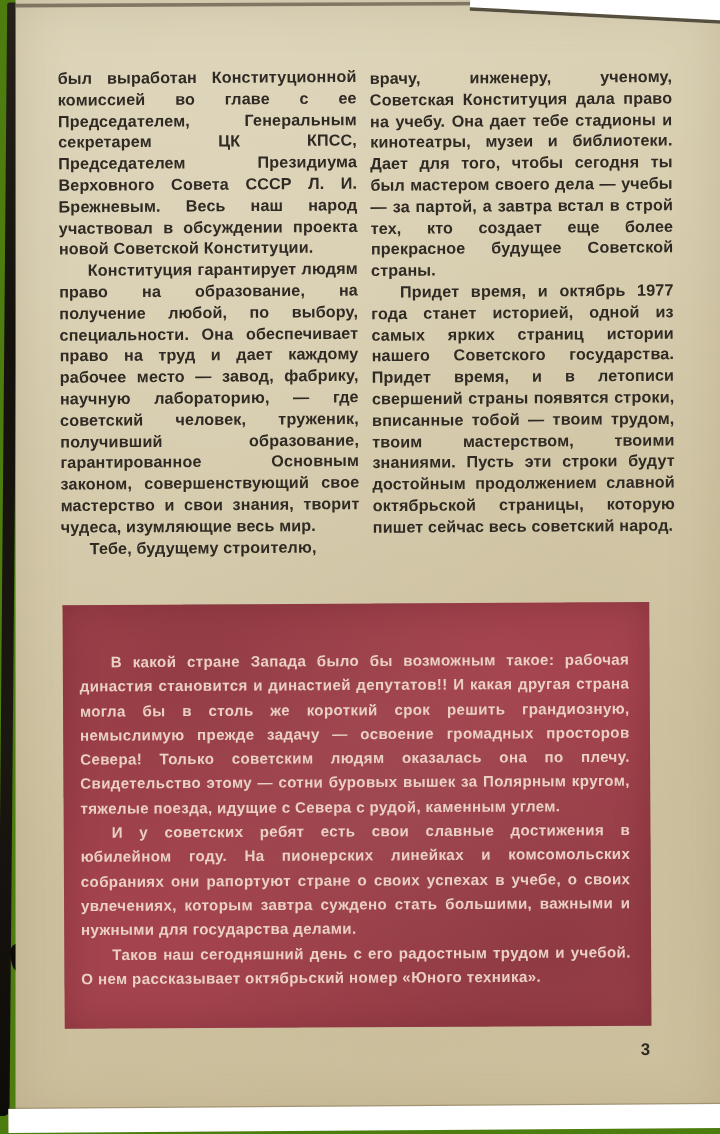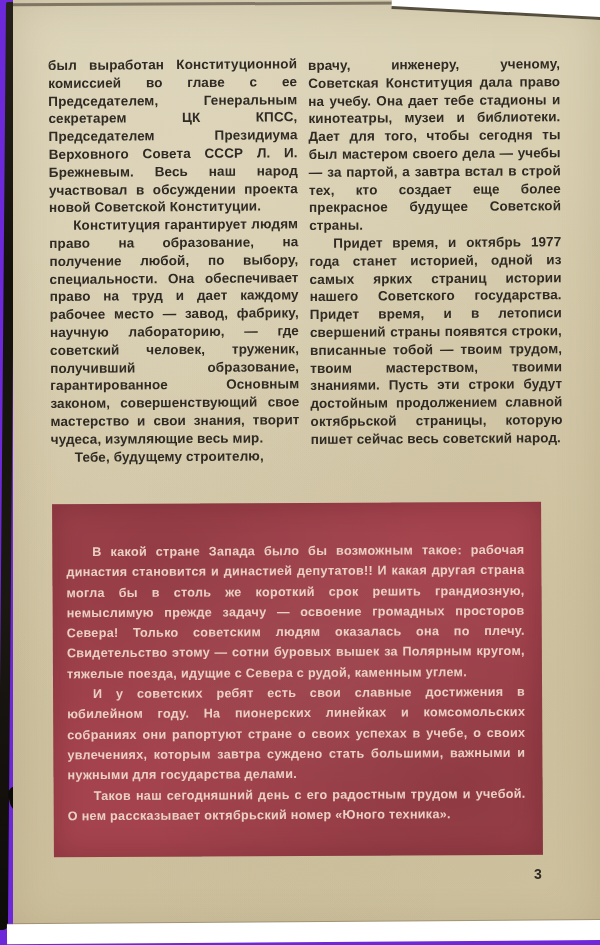--- a/index.html
+++ b/index.html
@@ -5,21 +5,21 @@
   html, body {
     margin: 0; padding: 0;
     width: 600px; height: 945px;
     background: #ffffff;
     font-family: "Liberation Sans", sans-serif;
     overflow: hidden;
   }
   #scan-canvas {
     position: relative;
     width: 600px; height: 945px;
-    background: #6d28d9;
+    background: #4d7c0f;
   }
   
   .binding-strip {
     position: absolute; left: 6px; top: 2px;
     width: 10px; height: 928px;
     background: linear-gradient(180deg, #26211a 0%, #14110c 30%, #1b1711 65%, #0e0c09 100%);
     transform: rotate(0.5deg); transform-origin: top left;
     border-radius: 2px 2px 5px 3px;
   }
   .ink-blotch {

